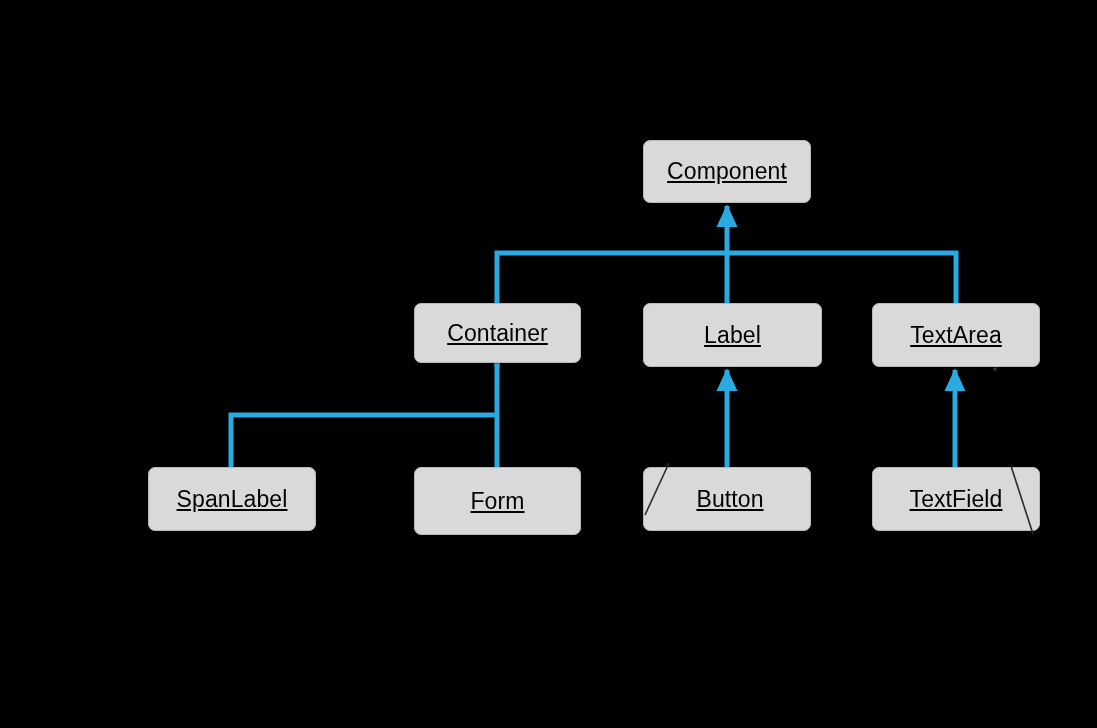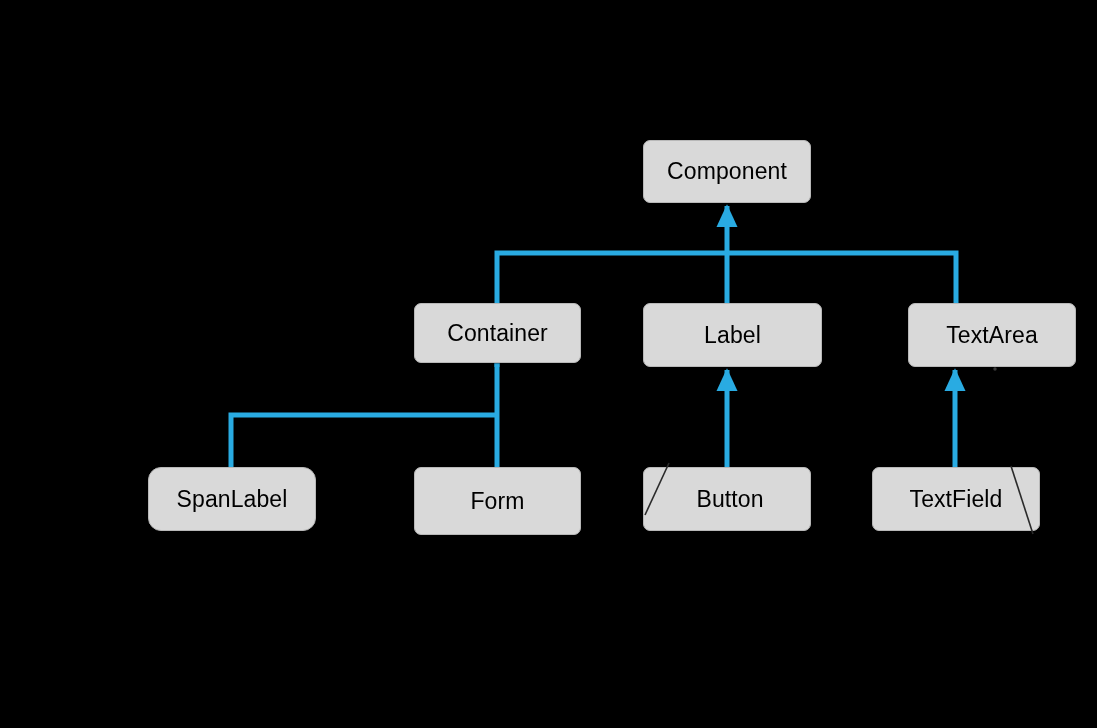--- a/index.html
+++ b/index.html
@@ -34,20 +34,21 @@
   .node {
     position: absolute;
     box-sizing: border-box;
     background: #d9d9d9;
     border: 1px solid #b8b8b8;
     border-radius: 7px;
     display: flex;
     align-items: center;
     justify-content: center;
     box-shadow: 0 1px 1px rgba(0,0,0,0.35);
+    text-decoration: underline;
   }
   .node-label {
     color: #000000;
     font-size: 23px;
     line-height: 1;
     letter-spacing: 0.1px;
     white-space: nowrap;
     user-select: none;
   }
   #artifact-layer {
@@ -111,25 +112,25 @@
     </div>
 
     <div class="node" style="left:414px; top:303px; width:167px; height:60px;">
       <span class="node-label">Container</span>
     </div>
 
     <div class="node" style="left:643px; top:303px; width:179px; height:64px;">
       <span class="node-label">Label</span>
     </div>
 
-    <div class="node" style="left:872px; top:303px; width:168px; height:64px;margin-left:36px;">
+    <div class="node" style="left:872px; top:303px; width:168px; height:64px;">
       <span class="node-label">TextArea</span>
     </div>
 
-    <div class="node" style="left:148px; top:467px; width:168px; height:64px;border-radius:13px;">
+    <div class="node" style="left:148px; top:467px; width:168px; height:64px;">
       <span class="node-label">SpanLabel</span>
     </div>
 
     <div class="node" style="left:414px; top:467px; width:167px; height:68px;">
       <span class="node-label">Form</span>
     </div>
 
     <div class="node" style="left:643px; top:467px; width:168px; height:64px;padding-left:6px;">
       <span class="node-label">Button</span>
     </div>

